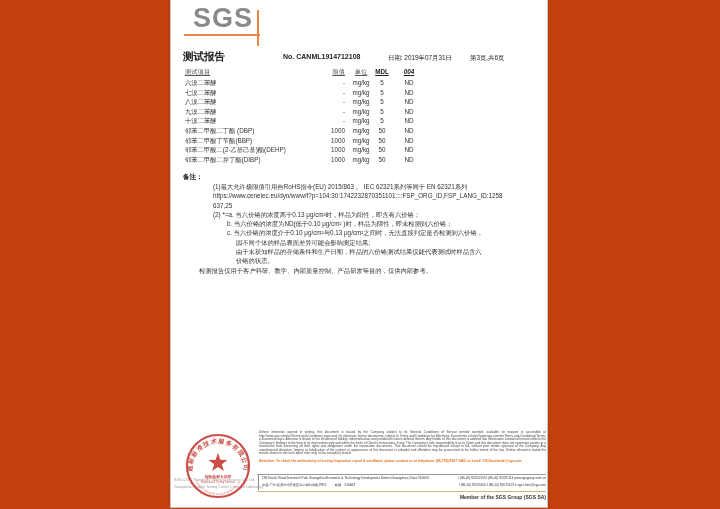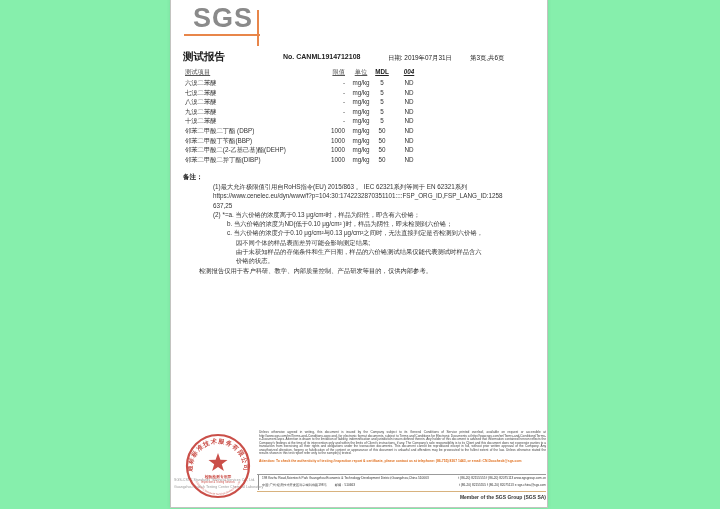--- a/index.html
+++ b/index.html
@@ -1,17 +1,17 @@
 <!DOCTYPE html>
 <html><head>
 <meta charset="utf-8">
 <style>
   html,body{margin:0;padding:0;}
   body{font-family:"Liberation Sans","DejaVu Sans",sans-serif;}
-  .stage{position:relative;width:720px;height:509px;background:#86efac;overflow:hidden;}
+  .stage{position:relative;width:720px;height:509px;background:#c2410c;overflow:hidden;}
   .page{position:absolute;left:170px;top:-2px;width:376px;height:508px;background:#ffffff;
         border:1px solid #c3c3c0;box-shadow:0 0 4px rgba(0,0,0,.08);}
   
   .logo-text{position:absolute;left:22px;top:6px;font-size:27px;font-weight:bold;color:#8a8a8a;
              letter-spacing:1px;line-height:1;}
   .logo-hline{position:absolute;left:13px;top:35px;width:76px;height:1.5px;background:#e8864a;}
   .logo-vline{position:absolute;left:86px;top:11px;width:1.5px;height:36px;background:#e8864a;}
   
   .title{position:absolute;left:12px;top:51px;font-size:10.5px;font-weight:bold;color:#1a1a1a;}
   .repno{position:absolute;left:112px;top:54px;font-size:7px;font-weight:bold;color:#222;}

